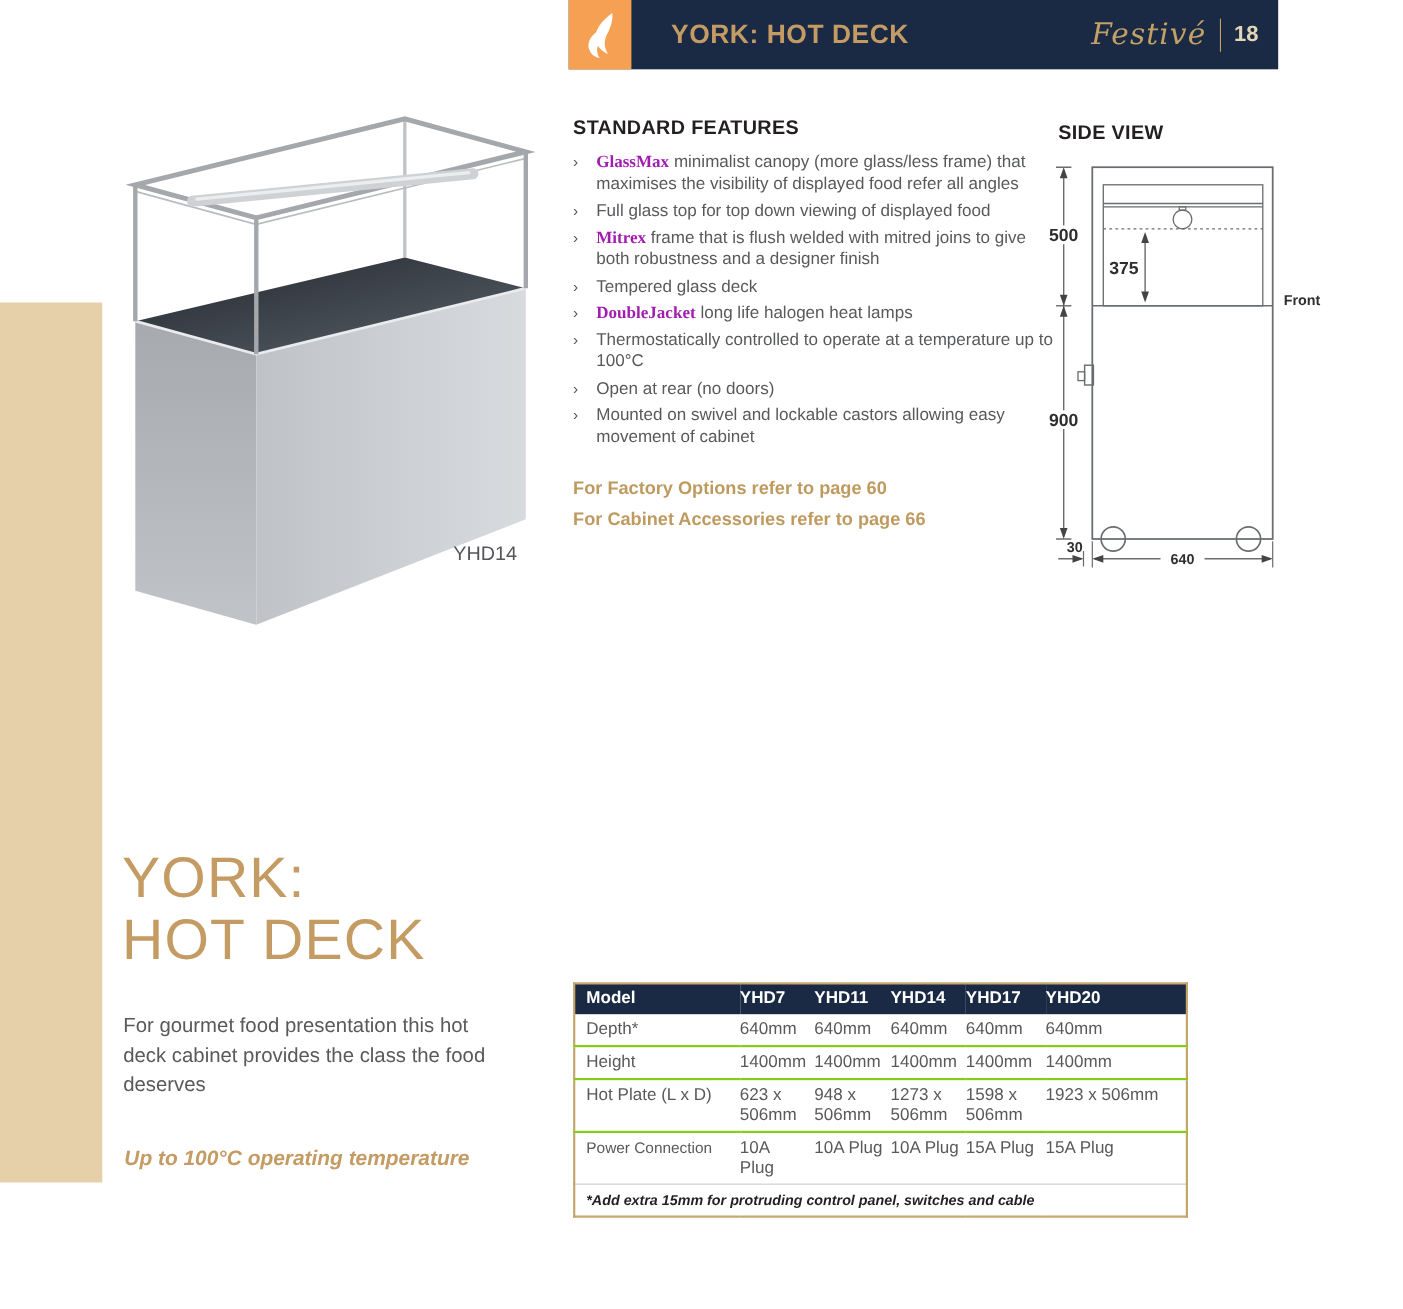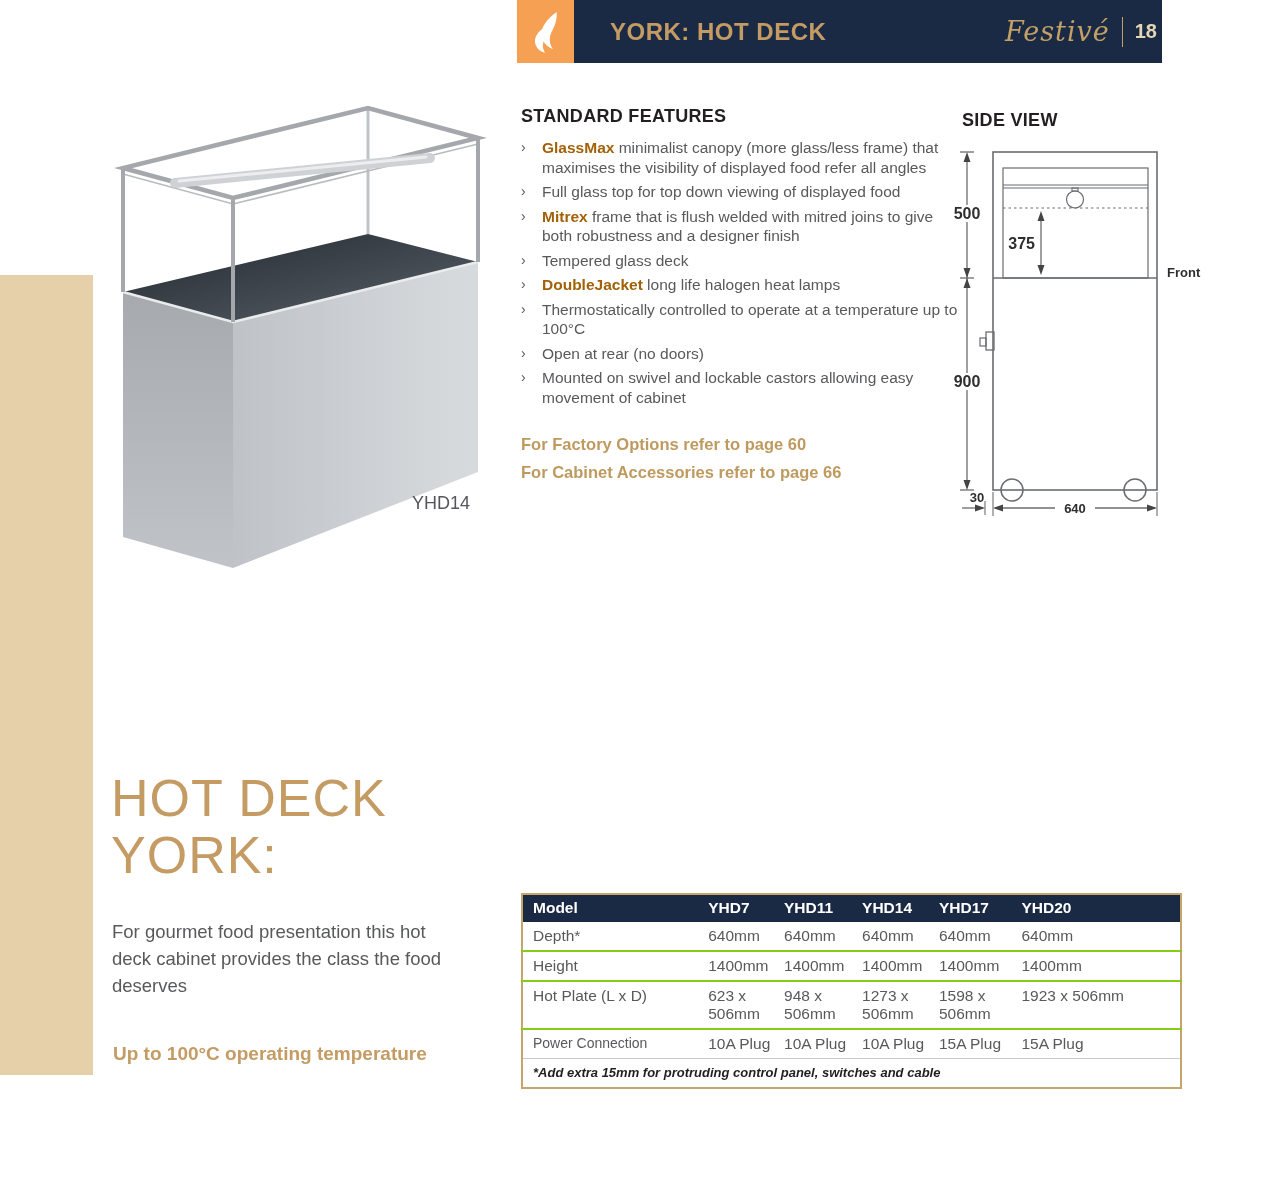--- a/index.html
+++ b/index.html
@@ -3,57 +3,57 @@
 <meta charset="utf-8">
 <style>
   * { margin:0; padding:0; box-sizing:border-box; }
   body { background:#ffffff; font-family:"Liberation Sans", sans-serif; }
   .page { position:relative; width:1275px; height:1190px; background:#ffffff; overflow:hidden; margin:0 auto; }
 
   
   .header-bar { position:absolute; left:517px; top:0; width:645px; height:63px; background:#1A2A44; display:flex; align-items:center; }
   .logo-box { width:57px; height:63px; background:#F5A052; flex:0 0 auto; display:flex; align-items:center; justify-content:center; }
   .header-title { color:#C49B63; font-size:24px; font-weight:bold; letter-spacing:0.5px; margin-left:36px;text-align:center; }
-  .header-right { margin-left:auto; display:flex; align-items:center; margin-right:5px; }
+  .header-right { margin-left:auto; display:flex; align-items:center; margin-right:18px; }
   .brand-script { font-family:"DejaVu Serif", serif; font-style:italic; color:#C2A066; font-size:27px; letter-spacing:1px; }
   .brand-divider { width:1px; height:30px; background:#C2A066; margin:0 12px; }
   .page-number { color:#E3D6B6; font-size:20px; font-weight:bold; }
 
   
   .beige-stripe { position:absolute; left:0; top:275px; width:93px; height:800px; background:#E6D0AA; }
 
   
   .features { position:absolute; left:521px; top:106px; width:440px; }
   .section-heading { font-size:18px; font-weight:800; color:#231F20; letter-spacing:0.3px; }
   .features ul { list-style:none; margin-top:11px; }
   .features li { display:flex; margin-bottom:5px; color:#58595B; font-size:15.5px; line-height:19.5px; }
   .features li .marker { width:21px; flex:0 0 auto; font-size:14px; color:#58595B; }
-  .features li b { font-weight:bold; color:#a16207; }
+  .features li b { font-weight:bold; color:#a21caf;font-family:Liberation Serif, serif; }
 
   .refs { position:absolute; left:521px; top:435px; }
   .ref-line { color:#BF9A5F; font-size:16.5px; font-weight:bold; margin-bottom:9px; }
 
   
   .sideview-heading { position:absolute; left:962px; top:110px; }
   .sideview-svg { position:absolute; left:940px; top:135px; }
   .dim-label { font-size:16px; font-weight:bold; fill:#2E2E2E; }
   .dim-label-sm { font-size:13px; font-weight:bold; fill:#2E2E2E; }
   .tech { stroke:#6A6D70; fill:none; }
 
   
   .cabinet-svg { position:absolute; left:100px; top:104px; }
   .model-caption { position:absolute; left:412px; top:493px; font-size:18px; color:#55565A; }
 
   
   .intro-title { position:absolute; left:111px; top:770px; color:#C49B63; font-size:52px; line-height:57px; font-weight:400; letter-spacing:1px; }
   .intro-desc { position:absolute; left:112px; top:918px; width:340px; color:#58595B; font-size:18.5px; line-height:27px; }
-  .intro-highlight { position:absolute; left:113px; top:1043px; color:#C49B63; font-size:19px; font-weight:bold; }
-
-  
-  .spec-table { position:absolute; left:521px; top:893px; width:661px; border-collapse:collapse; border:2px solid #C4A56C; background:#ffffff; }
+  .intro-highlight { position:absolute; left:113px; top:1043px; color:#C49B63; font-size:19px; font-weight:bold; font-style:italic; }
+
+  
+  .spec-table { position:absolute; left:521px; top:893px; width:559px; border-collapse:collapse; border:2px solid #C4A56C; background:#ffffff; }
   .spec-table th, .spec-table td { text-align:left; font-weight:normal; }
   .spec-table thead th { background:#1A2A44; color:#ffffff; font-weight:bold; font-size:15.5px; padding:4px 0 5px 0; }
   .spec-table thead th:first-child { padding-left:10px; }
   .spec-table tbody th { color:#58595B; font-size:15.5px; padding:5px 0 5px 10px; vertical-align:top; }
   .spec-table tbody td { color:#58595B; font-size:15.5px; padding:5px 6px 5px 0; vertical-align:top; }
   .spec-table tbody tr + tr th, .spec-table tbody tr + tr td { border-top:2px solid #84cc16; }
   .spec-table tbody tr:nth-child(4) th, .spec-table tbody tr:nth-child(5) th { font-size:14px; }
   .spec-table tfoot td { border-top:1px solid #C9CACB; font-size:13px; font-weight:bold; font-style:italic; color:#231F20; padding:6px 10px 7px 10px; }
 </style>
 </head>
@@ -205,22 +205,22 @@
     <line x1="55" y1="373" x2="215" y2="373" class="tech" stroke-width="1.3"></line>
     <polygon points="53,373 63,369.5 63,376.5" fill="#444"></polygon>
     <polygon points="217,373 207,369.5 207,376.5" fill="#444"></polygon>
     <rect x="115" y="365" width="40" height="15" fill="#ffffff"></rect>
     <text x="135" y="378" text-anchor="middle" class="dim-label-sm">640</text>
 
     <text x="227" y="142" class="dim-label-sm">Front</text>
   </svg>
 
   <div class="intro-title">
+    <div>YORK:</div>
     <div>HOT DECK</div>
-    <div>YORK:</div>
   </div>
   <div class="intro-desc">For gourmet food presentation this hot deck cabinet provides the class the food deserves</div>
   <div class="intro-highlight">Up to 100°C operating temperature</div>
 
   <table class="spec-table">
     <colgroup>
       <col style="width:167px">
         <col style="width:68px">
         <col style="width:70px">
         <col style="width:69px">

